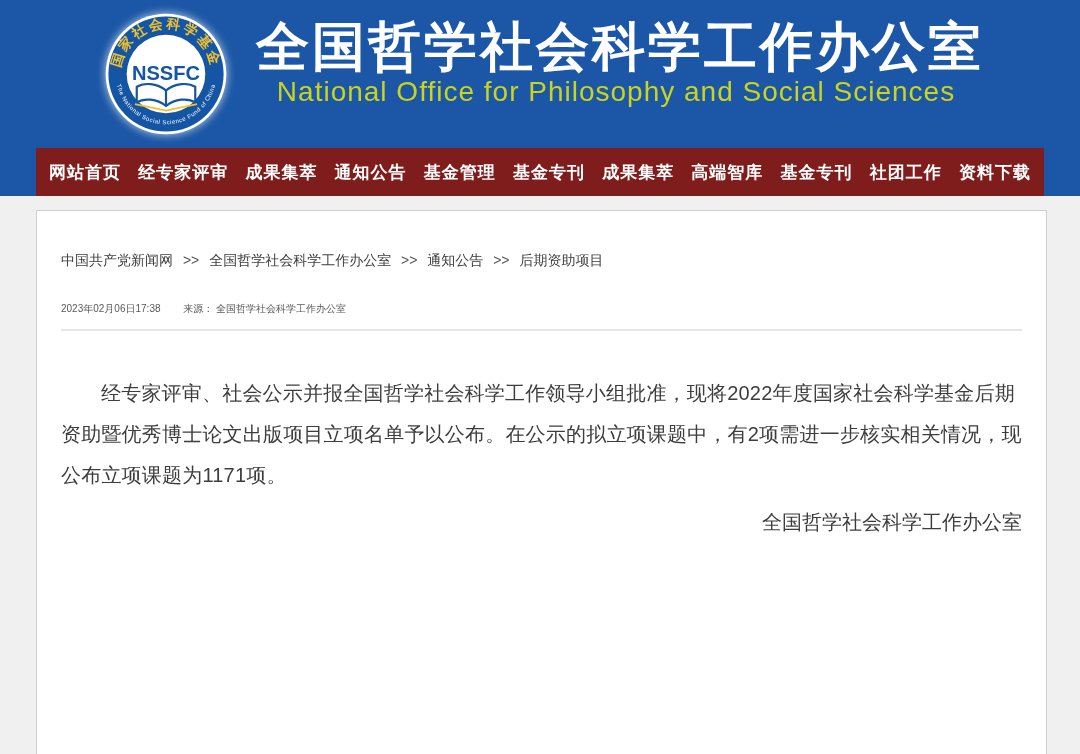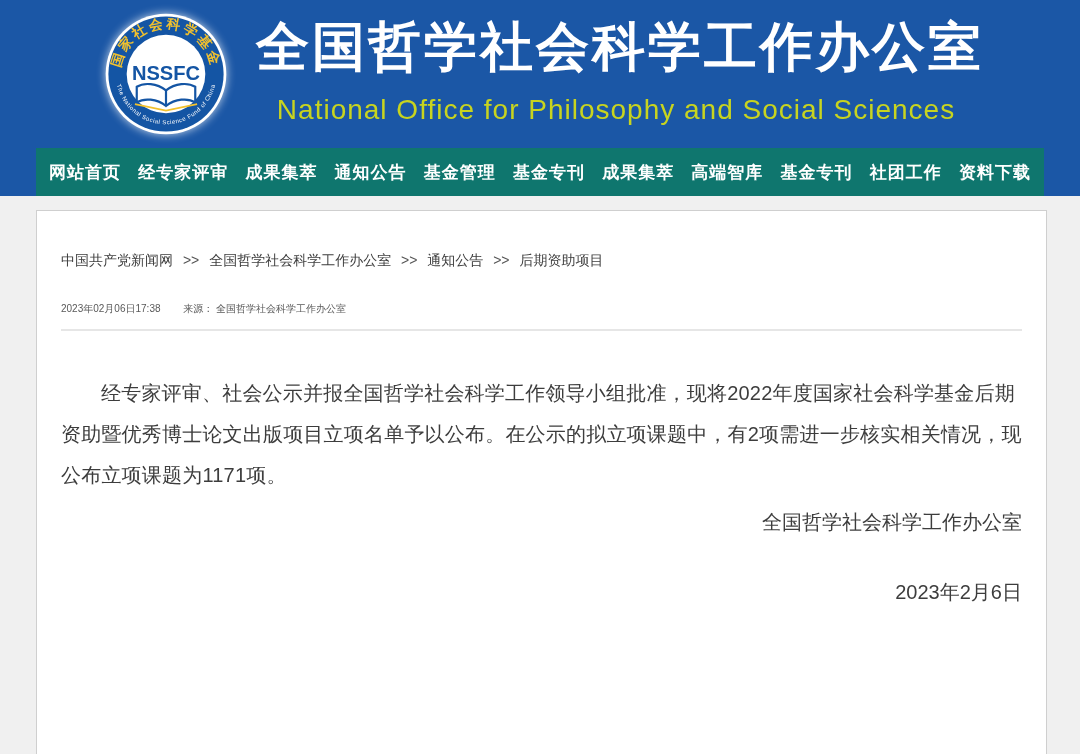--- a/index.html
+++ b/index.html
@@ -7,26 +7,26 @@
   body { font-family:"Liberation Sans","DejaVu Sans",sans-serif; }
   .page { position:relative; width:1080px; height:754px; background:#f0f0f0; overflow:hidden; }
 
   
   .header { position:relative; height:148px; background:#1b57a6; }
   .logo-wrap { position:absolute; left:102px; top:10px; width:128px; height:128px;
                border-radius:50%; filter:drop-shadow(0 0 5px rgba(255,255,255,.75)); cursor:pointer; }
   .title-cn { position:absolute; left:256px; top:12px; width:720px; text-align:center;
               font-family:"Liberation Serif","DejaVu Serif",serif; font-weight:700;
               font-size:53px; letter-spacing:3px; color:#ffffff; white-space:nowrap; }
-  .title-en { position:absolute; left:256px; top:94px; width:720px; text-align:center;
+  .title-en { position:absolute; left:256px; top:76px; width:720px; text-align:center;
               font-size:28px; color:#c8d41f; letter-spacing:1px; white-space:nowrap; }
 
   
   .navband { height:48px; background:#1b57a6; }
-  .nav { margin:0 36px; height:48px; background:#0f766e; display:flex; align-items:center;
+  .nav { margin:0 36px; height:48px; background:#7f1d1d; display:flex; align-items:center;
          justify-content:space-between; padding:0 13px; }
   .nav a { color:#ffffff; font-size:17px; font-weight:700; text-decoration:none;
            letter-spacing:1px; white-space:nowrap; cursor:pointer; }
 
   
   .main { position:absolute; left:36px; top:210px; width:1011px; height:560px;
           background:#ffffff; border:1px solid #cfcfcf; border-bottom:none; padding:0 24px; }
 
   .breadcrumb { padding-top:41px; font-size:14px; color:#3d3d3d; }
   .breadcrumb a { color:#3d3d3d; text-decoration:none; cursor:pointer; }
@@ -110,16 +110,15 @@
       <span>2023年02月06日17:38</span>
       <span class="src-label">来源：</span>
       <span>全国哲学社会科学工作办公室</span>
     </div>
 
     <hr class="divider">
 
     <p class="body-text">经专家评审、社会公示并报全国哲学社会科学工作领导小组批准，现将2022年度国家社会科学基金后期资助暨优秀博士论文出版项目立项名单予以公布。在公示的拟立项课题中，有2项需进一步核实相关情况，现公布立项课题为1171项。</p>
 
     <div class="signature">全国哲学社会科学工作办公室</div>
-    <div class="sign-date">2023年2月6日</div>
 
   </div>
 </div>
 
 </body></html>

